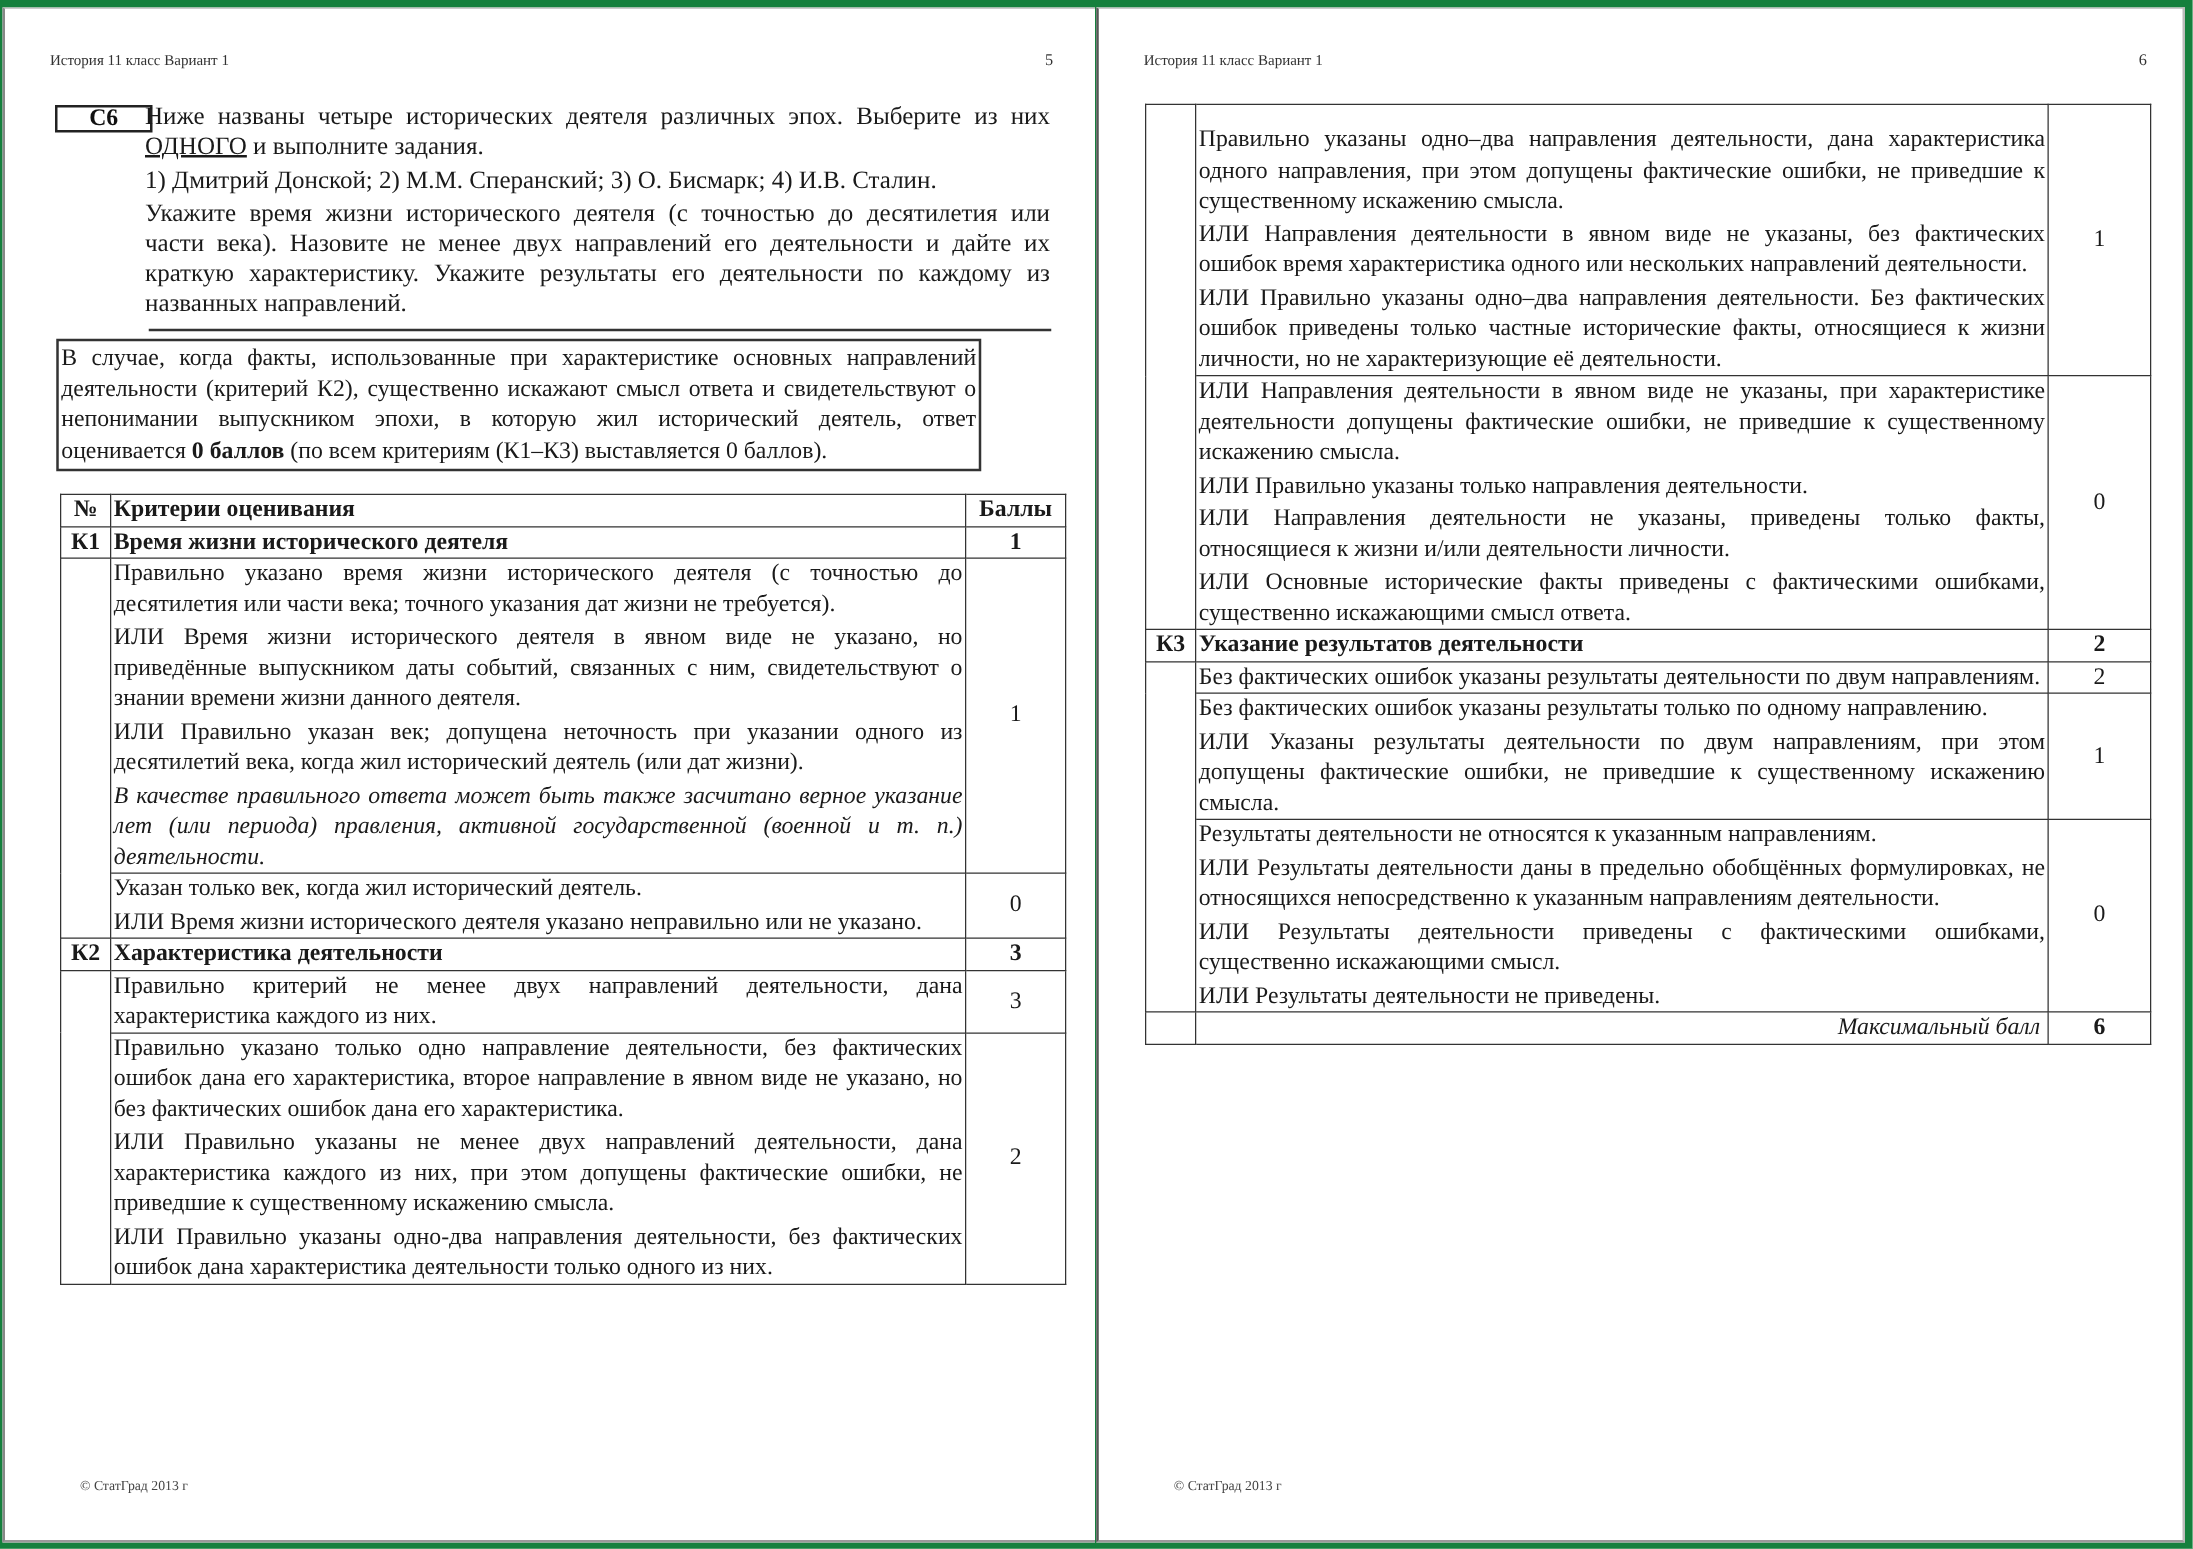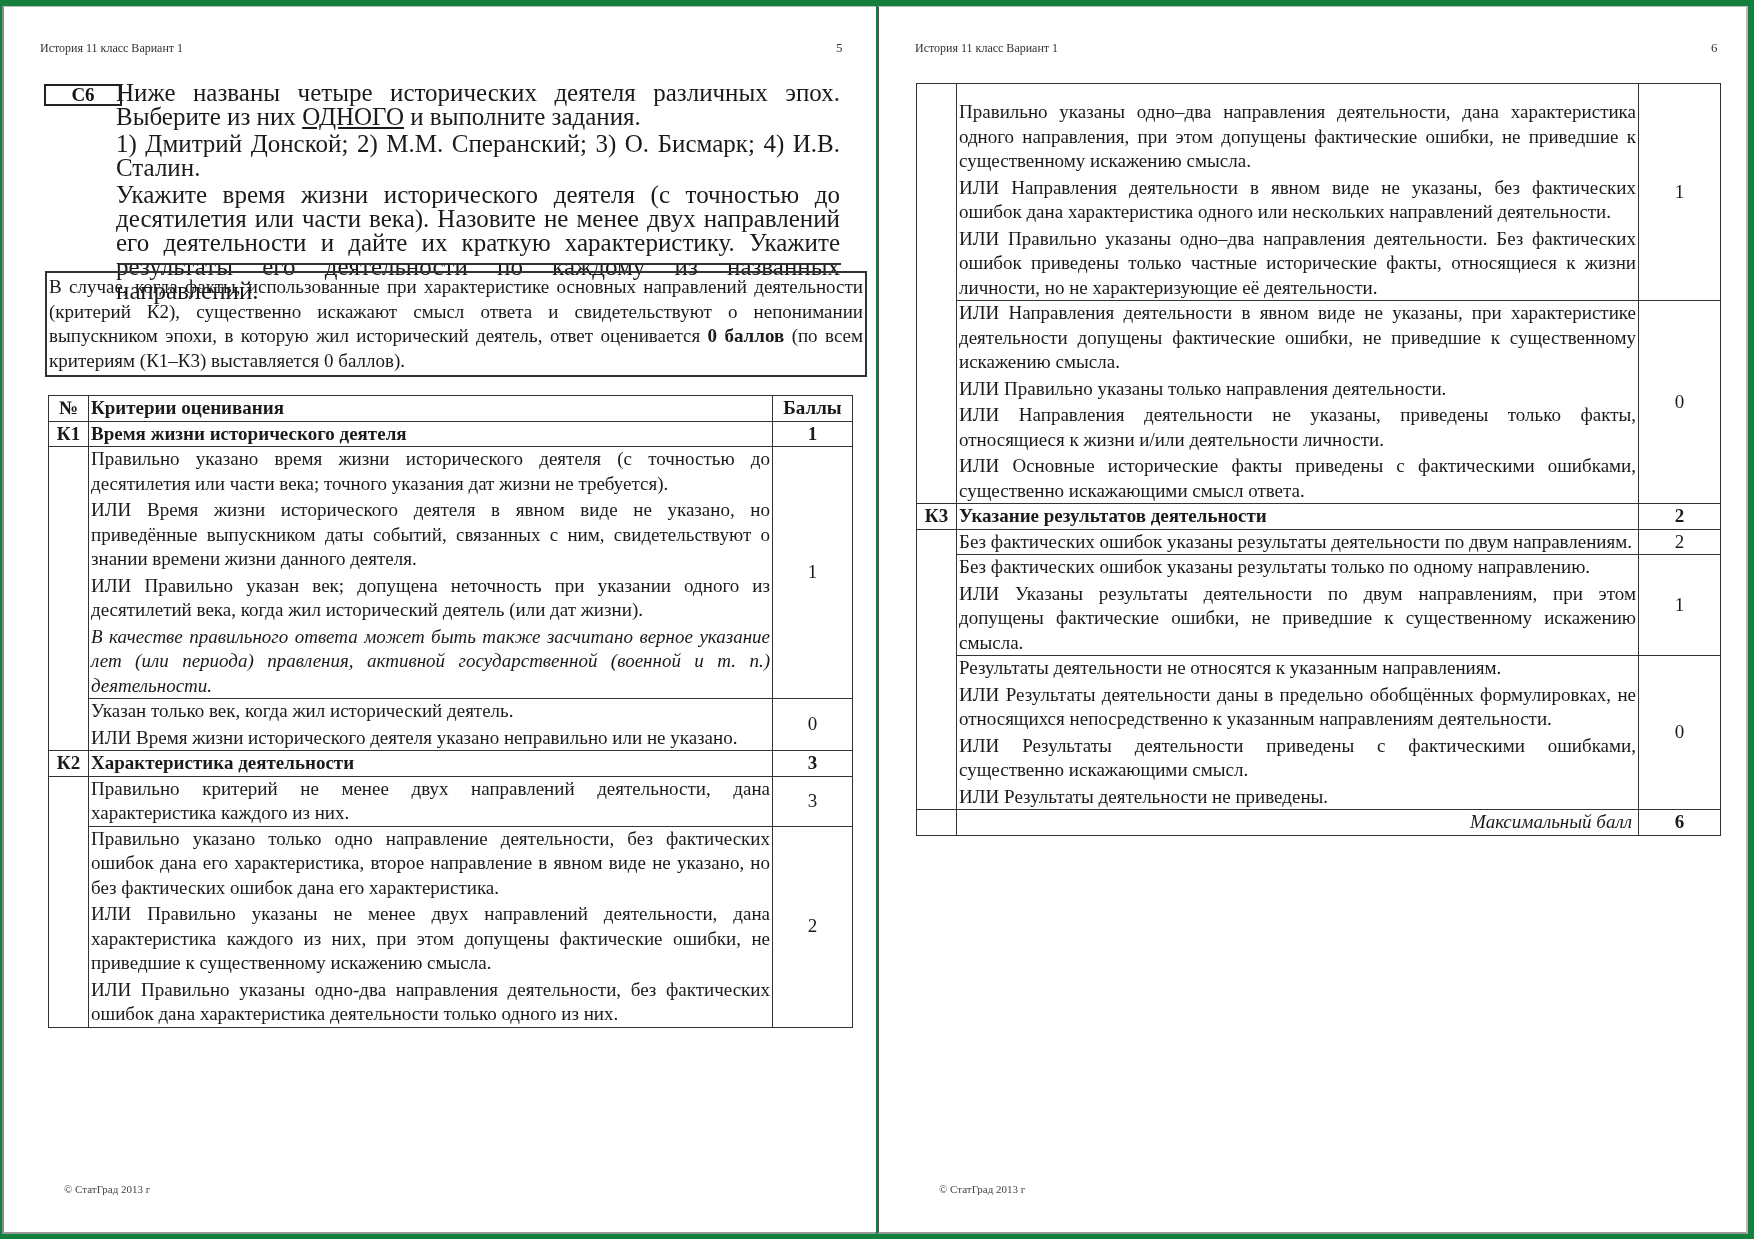--- a/index.html
+++ b/index.html
@@ -82,41 +82,41 @@
       font-size: 19px;
       line-height: 18px;
       text-align: center;
       color: #111;
     }
     .task-text {
       position: absolute;
       left: 72px;
       top: 0;
       width: 724px;
-      font-size: 25px;
+      font-size: 20px;
       line-height: 24px;
       text-align: justify;
       color: #1a1a1a;
     }
     .task-text p { margin: 0; }
     .task-text p + p { margin-top: 3px; }
     .task-text u { text-decoration: underline; }
     .task-rule {
       position: absolute;
       left: 75px;
       top: 182px;
       width: 722px;
       border-top: 2px solid #333;
     }
 
     .note-box {
       position: absolute;
       left: 41px;
       top: 264px;
-      width: 822px;
+      width: 740px;
       border: 2px solid #333;
       box-sizing: border-box;
       padding: 2px 2px 2px 2px;
       font-size: 19px;
       line-height: 24.5px;
       text-align: justify;
     }
 
     
     table.crit {
@@ -241,21 +241,21 @@
       <colgroup>
         <col style="width:40px">
         <col style="width:682px">
         <col style="width:82px">
       </colgroup>
       <tbody>
           <tr>
         <td rowspan="2"></td>
         <td class="desc" style="padding-top:16px;">
           <p>Правильно указаны одно–два направления деятельности, дана характеристика одного направления, при этом допущены фактические ошибки, не приведшие к существенному искажению смысла.</p>
-          <p>ИЛИ Направления деятельности в явном виде не указаны, без фактических ошибок дана характеристика одного или нескольких направлений деятельности.</p>
+          <p>ИЛИ Направления деятельности в явном виде не указаны, без фактических ошибок время характеристика одного или нескольких направлений деятельности.</p>
           <p>ИЛИ Правильно указаны одно–два направления деятельности. Без фактических ошибок приведены только частные исторические факты, относящиеся к жизни личности, но не характеризующие её деятельности.</p>
         </td>
         <td class="score">1</td>
       </tr>
       <tr>
         <td class="desc">
           <p>ИЛИ Направления деятельности в явном виде не указаны, при характеристике деятельности допущены фактические ошибки, не приведшие к существенному искажению смысла.</p>
           <p>ИЛИ Правильно указаны только направления деятельности.</p>
           <p>ИЛИ Направления деятельности не указаны, приведены только факты, относящиеся к жизни и/или деятельности личности.</p>
           <p>ИЛИ Основные исторические факты приведены с фактическими ошибками, существенно искажающими смысл ответа.</p>

